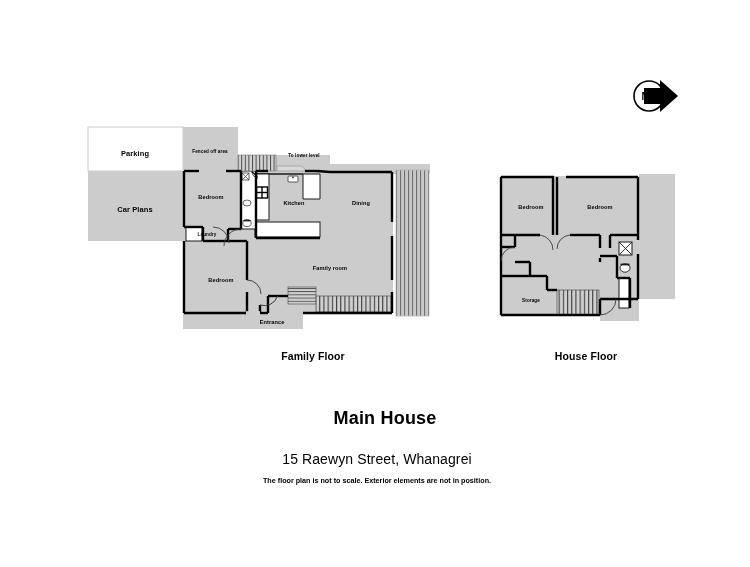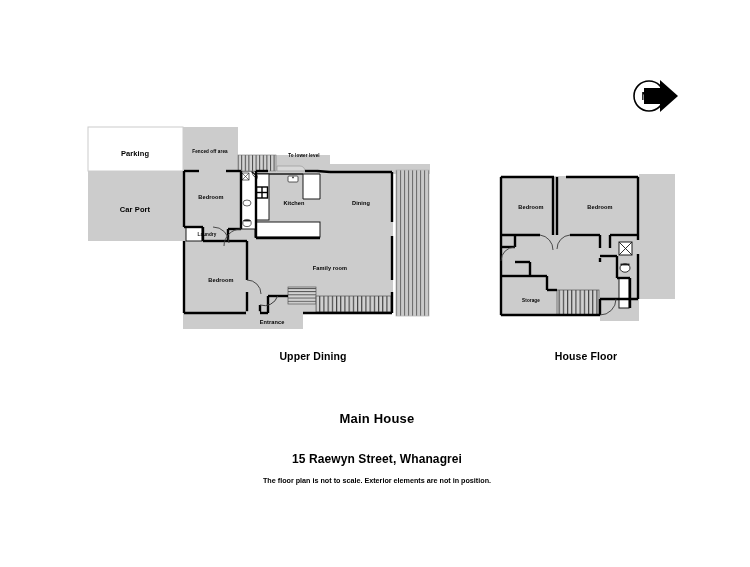--- a/index.html
+++ b/index.html
@@ -47,28 +47,29 @@
     font-size: 4.6px;
     font-weight: 700;
   }
   .floor-title {
     font-size: 10.5px;
     font-weight: 700;
     transform: translate(-50%, -50%);
     letter-spacing: 0.1px;
   }
   .house-title {
-    font-size: 13px;
+    font-size: 18px;
     font-weight: 700;
     transform: translate(-50%, -50%);
     letter-spacing: 0.2px;
+    margin-left: 8px;
   }
   .address-title {
-    font-size: 12px;
-    font-weight: 700;
+    font-size: 14px;
+    font-weight: 400;
     transform: translate(-50%, -50%);
     letter-spacing: 0.1px;
   }
   .disclaimer {
     font-size: 7.2px;
     font-weight: 700;
     transform: translate(-50%, 0);
     text-align: right;
     line-height: 11px;
   }
@@ -323,34 +324,34 @@
       <circle cx="649" cy="96" r="15" fill="#ffffff" stroke="#000000" stroke-width="1.6"></circle>
       <path d="M644,88 L644,104 L660,104 L660,112 L678,96 L660,80 L660,88 Z" fill="#000000"></path>
     </g>
   </svg>
 
   <div class="txt compass-n" style="left:645px; top:96px;">N</div>
 
   <div class="txt room-label" style="left:135px; top:153px;">Parking</div>
   <div class="txt room-label tiny" style="left:210px; top:151px;">Fenced off area</div>
   <div class="txt room-label tiny" style="left:304px; top:155px;">To lower level</div>
-  <div class="txt room-label" style="left:135px; top:209px;">Car Port</div>
+  <div class="txt room-label" style="left:135px; top:209px;">Car Plans</div>
   <div class="txt room-label small" style="left:211px; top:197px;">Bedroom</div>
   <div class="txt room-label small" style="left:294px; top:203px;">Kitchen</div>
   <div class="txt room-label small" style="left:361px; top:203px;">Dining</div>
   <div class="txt room-label tiny" style="left:207px; top:234px;">Laundry</div>
   <div class="txt room-label small" style="left:221px; top:280px;">Bedroom</div>
   <div class="txt room-label small" style="left:330px; top:268px;">Family room</div>
   <div class="txt room-label small" style="left:272px; top:322px;">Entrance</div>
 
   <div class="txt room-label small" style="left:531px; top:207px;">Bedroom</div>
   <div class="txt room-label small" style="left:600px; top:207px;">Bedroom</div>
   <div class="txt room-label tiny" style="left:531px; top:300px;">Storage</div>
 
-  <div class="txt floor-title" style="left:313px; top:356px;">Upper Dining</div>
+  <div class="txt floor-title" style="left:313px; top:356px;">Family Floor</div>
   <div class="txt floor-title" style="left:586px; top:356px;">House Floor</div>
 
   <div class="txt house-title" style="left:377px; top:418px;">Main House</div>
 
   <div class="txt address-title" style="left:377px; top:459px;">15 Raewyn Street, Whanagrei</div>
 
   <div class="txt disclaimer" style="left:377px; top:475px;">
     <div>The floor plan is not to scale. Exterior elements are not in position.</div>
   </div>
 

